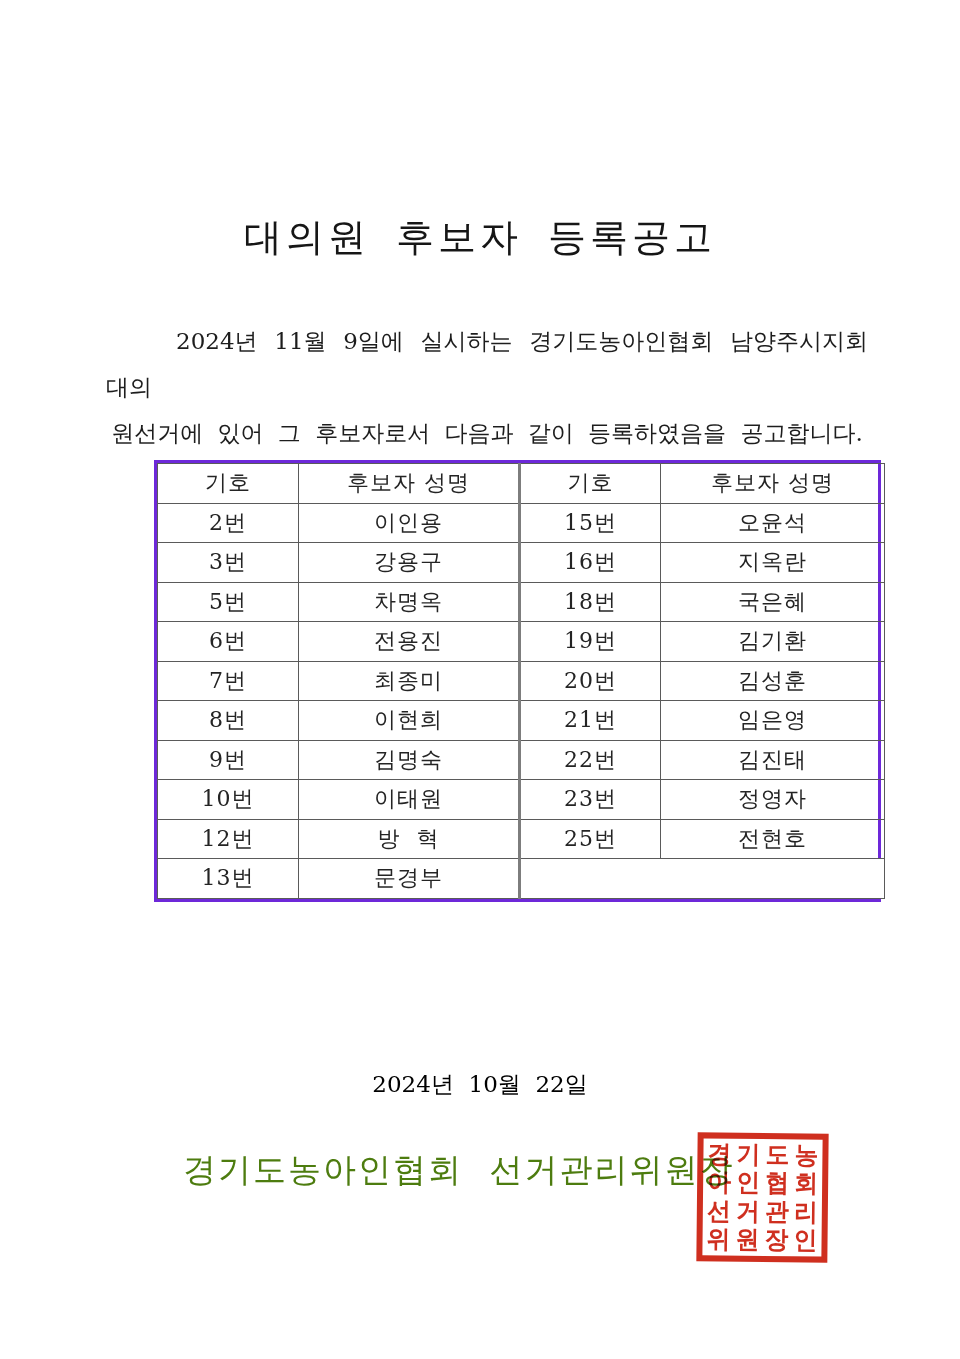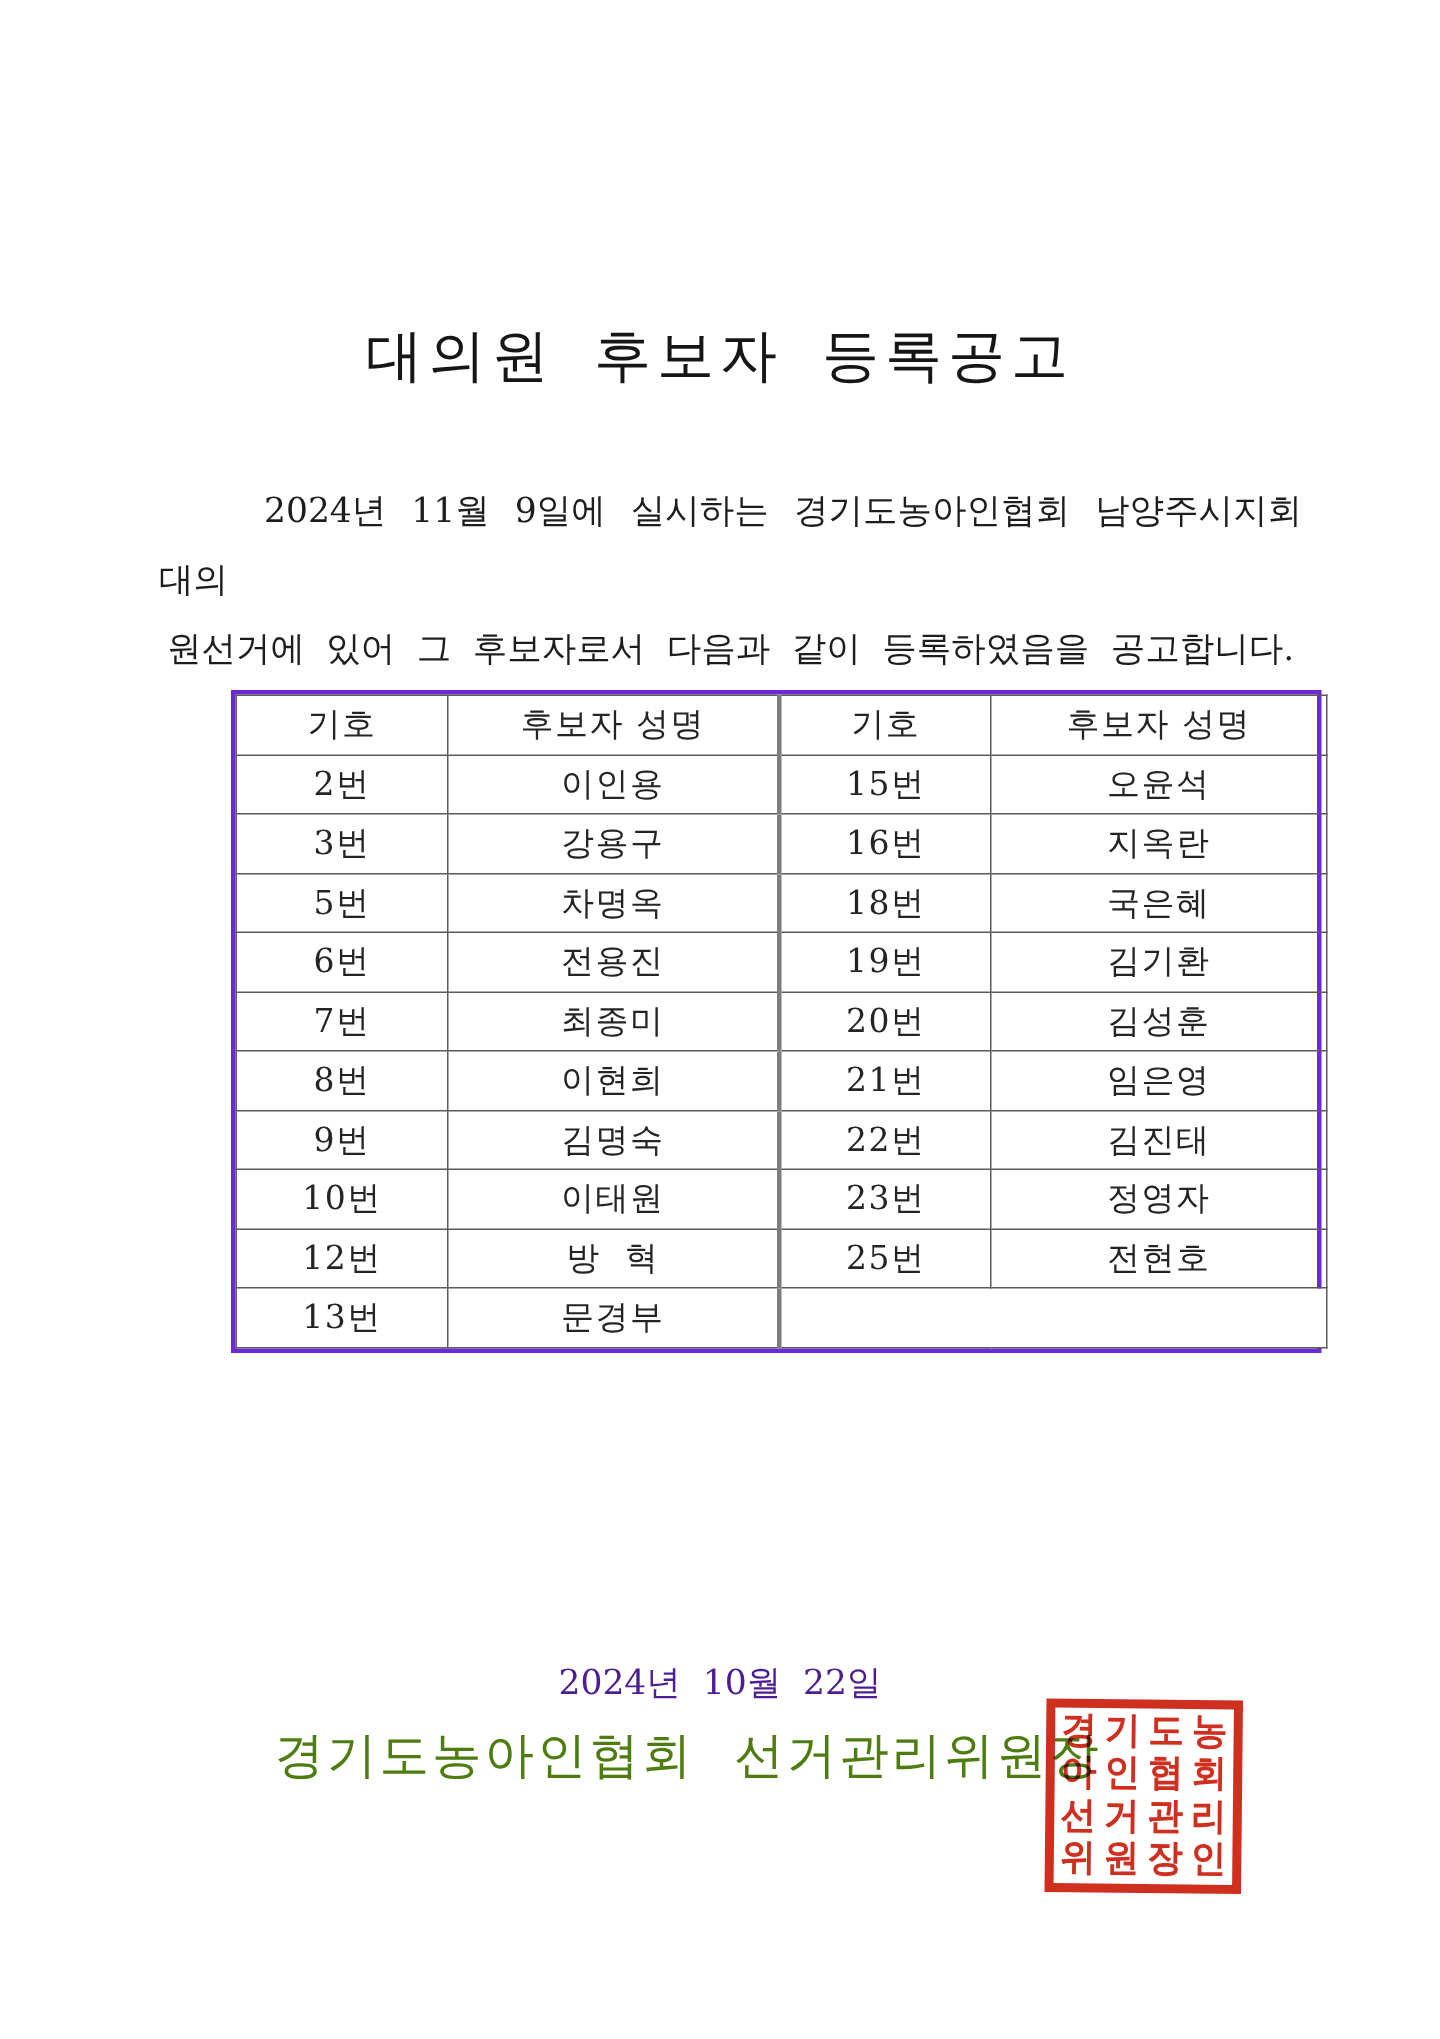--- a/index.html
+++ b/index.html
@@ -46,24 +46,24 @@
     height:39.5px;
     text-align:center; vertical-align:middle;
     font-weight:normal;
     white-space:pre;
     letter-spacing:1px;
   }
   table.cand .mid-right { border-right:3.5px solid #7d7d7d; }
   table.cand td.merged-empty { background:#fff; }
 
   .issue-date {
-    position:absolute; top:1106px; left:0; width:100%;
+    position:absolute; top:1069px; left:0; width:100%;
     text-align:center;
     font-size:23px; white-space:pre;
-    color:#4c1d95;
+    color:#000000;
   }
 
   .issuer {
     position:absolute; top:1148px; left:183px;
     font-size:33px; letter-spacing:2px;
     word-spacing:14px;
     white-space:pre;
     color:#4d7c0f;
   }
 

